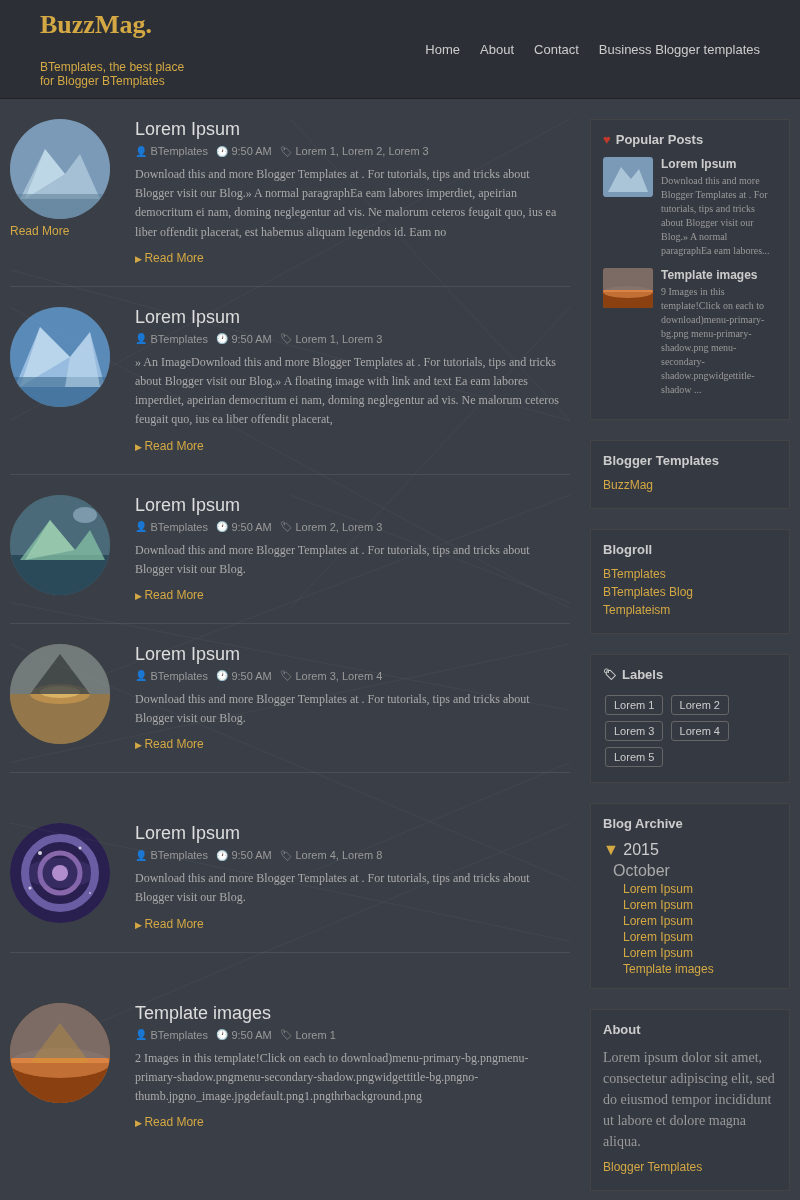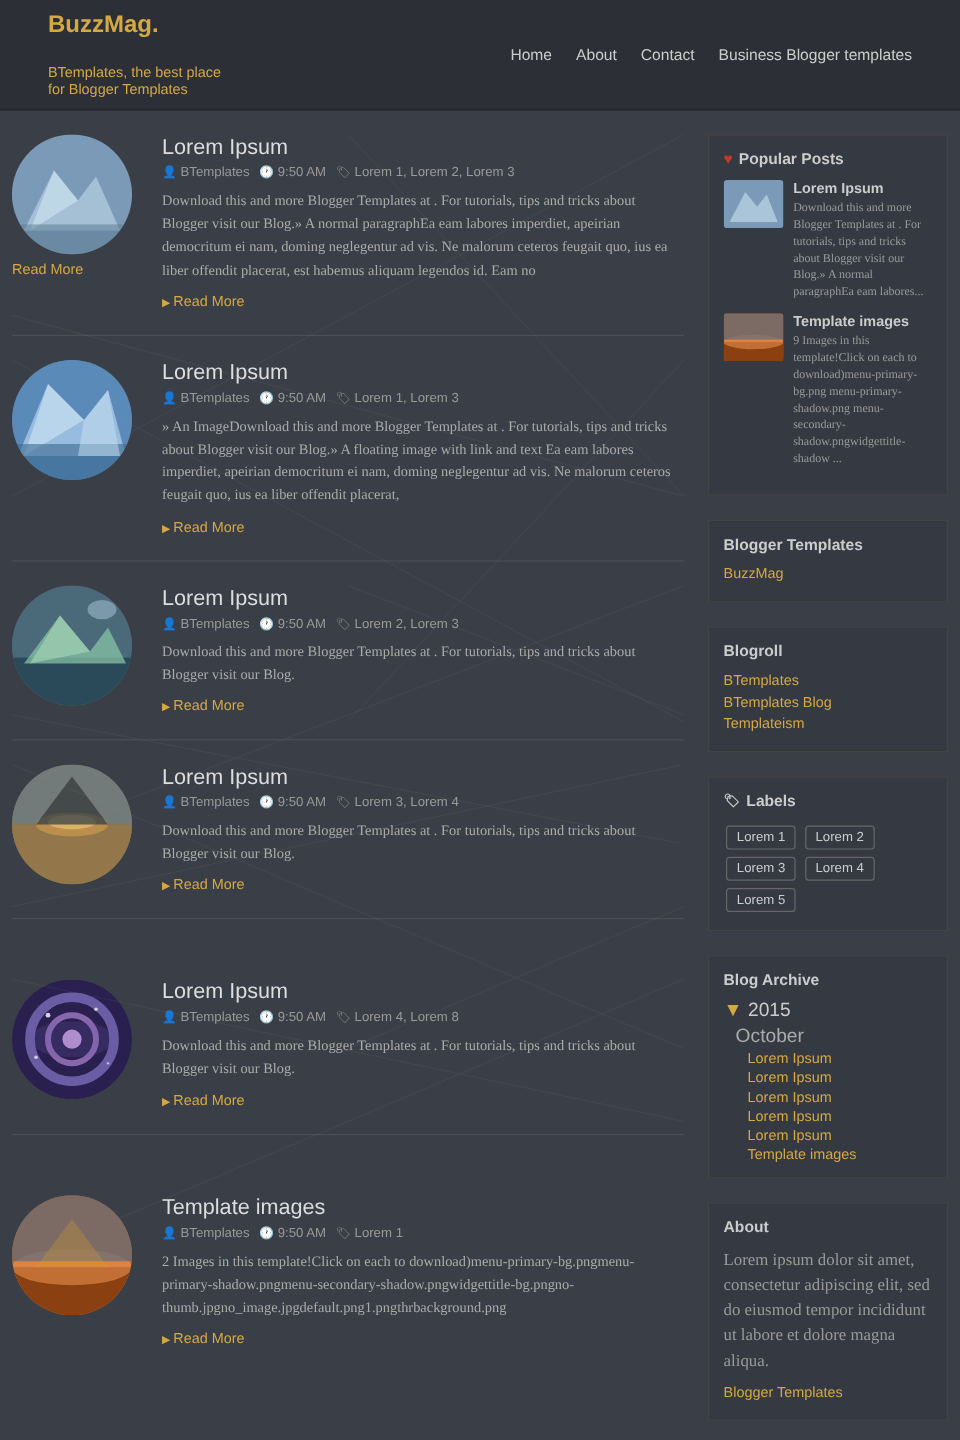--- a/index.html
+++ b/index.html
@@ -15,24 +15,24 @@
     #header {
       background-color: #2c3036;
       padding: 10px 40px;
       display: flex;
       align-items: center;
       justify-content: space-between;
       border-bottom: 1px solid #222;
     }
     .logo-area {}
     .logo-title {
-      font-size: 20px;
+      font-size: 26px;
       font-weight: bold;
       color: #fff;
-      font-family: Liberation Sans, sans-serif;
+      font-family: Liberation Serif, serif;
     }
     .logo-title span {
       color: #d4a843;
     }
     .logo-sub {
       color: #d4a843;
       font-size: 12px;
       font-family: Arial, sans-serif;
       margin-top: 20px;
     }
@@ -249,21 +249,21 @@
 </head>
 <body>
 
 <div id="header">
   <div class="logo-area">
     <div class="logo-title">
       <span>BuzzMag</span><span style="color:#d4a843;">.</span>
     </div>
     <div class="logo-sub">
       <span>BTemplates, the best place</span><br>
-      <span>for Blogger Templates</span>
+      <span>for Blogger BTemplates</span>
     </div>
   </div>
   <nav class="nav">
     <a href="#">Home</a>
     <a href="#">About</a>
     <a href="#">Contact</a>
     <a href="#">Business Blogger templates</a>
   </nav>
 </div>
 

